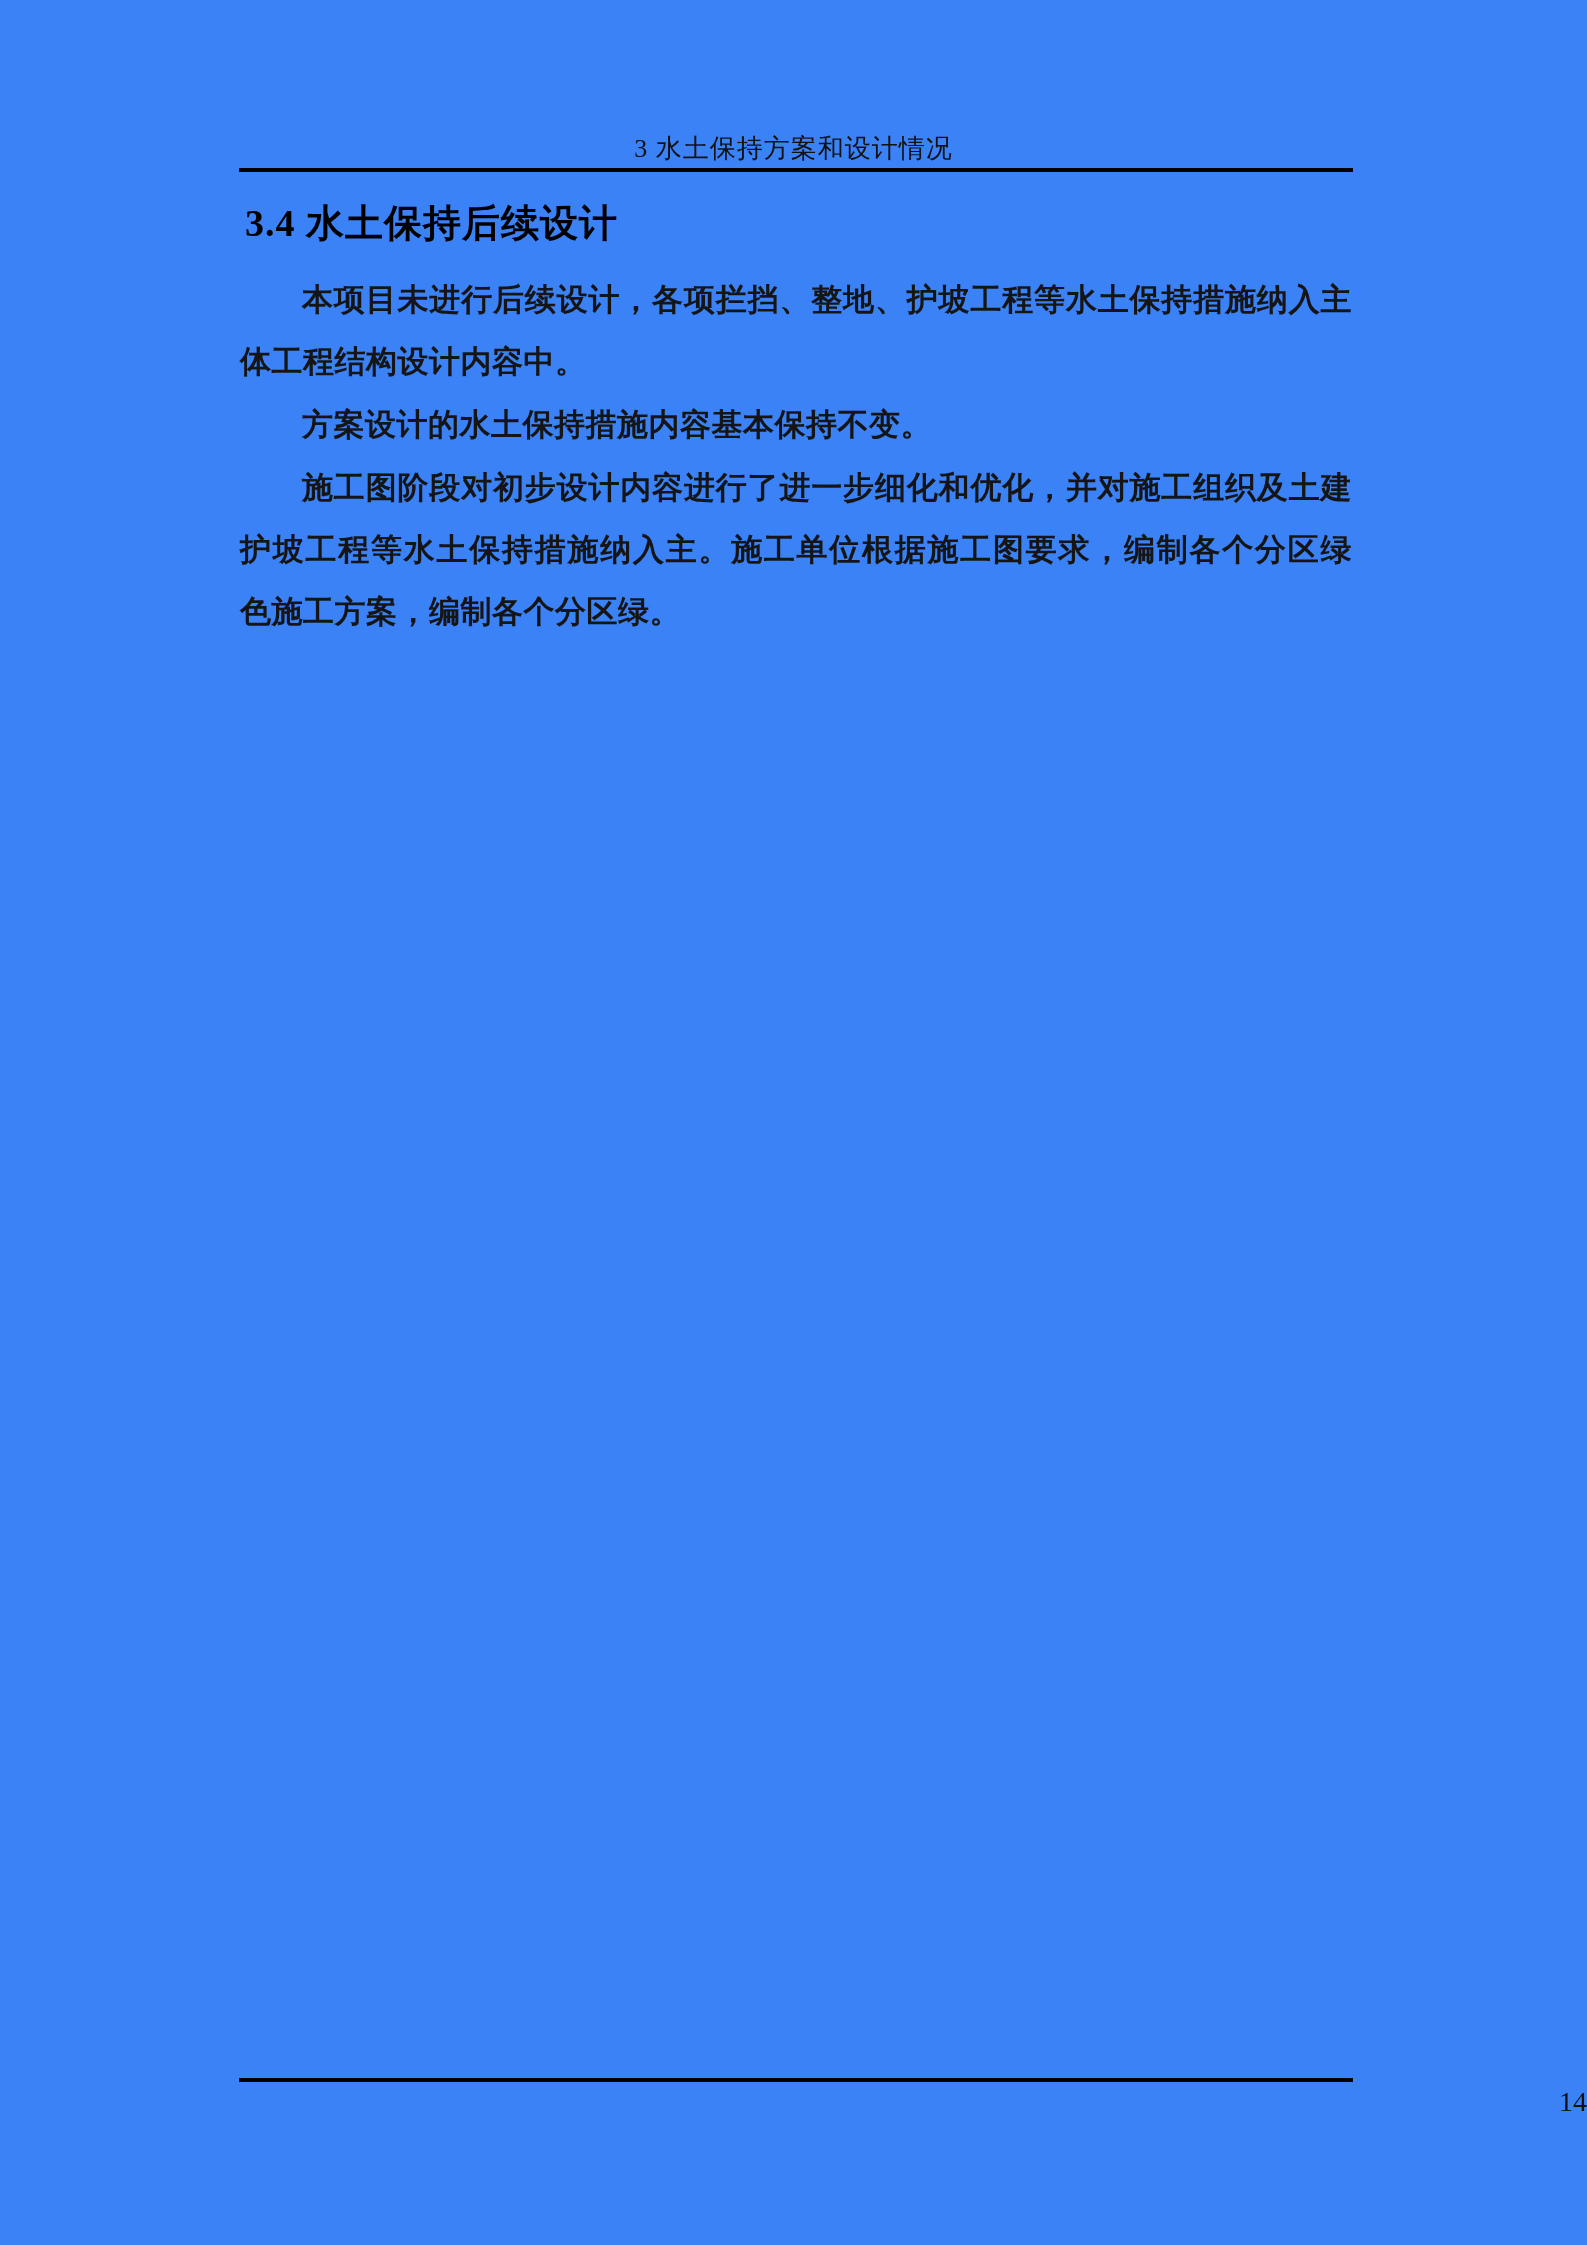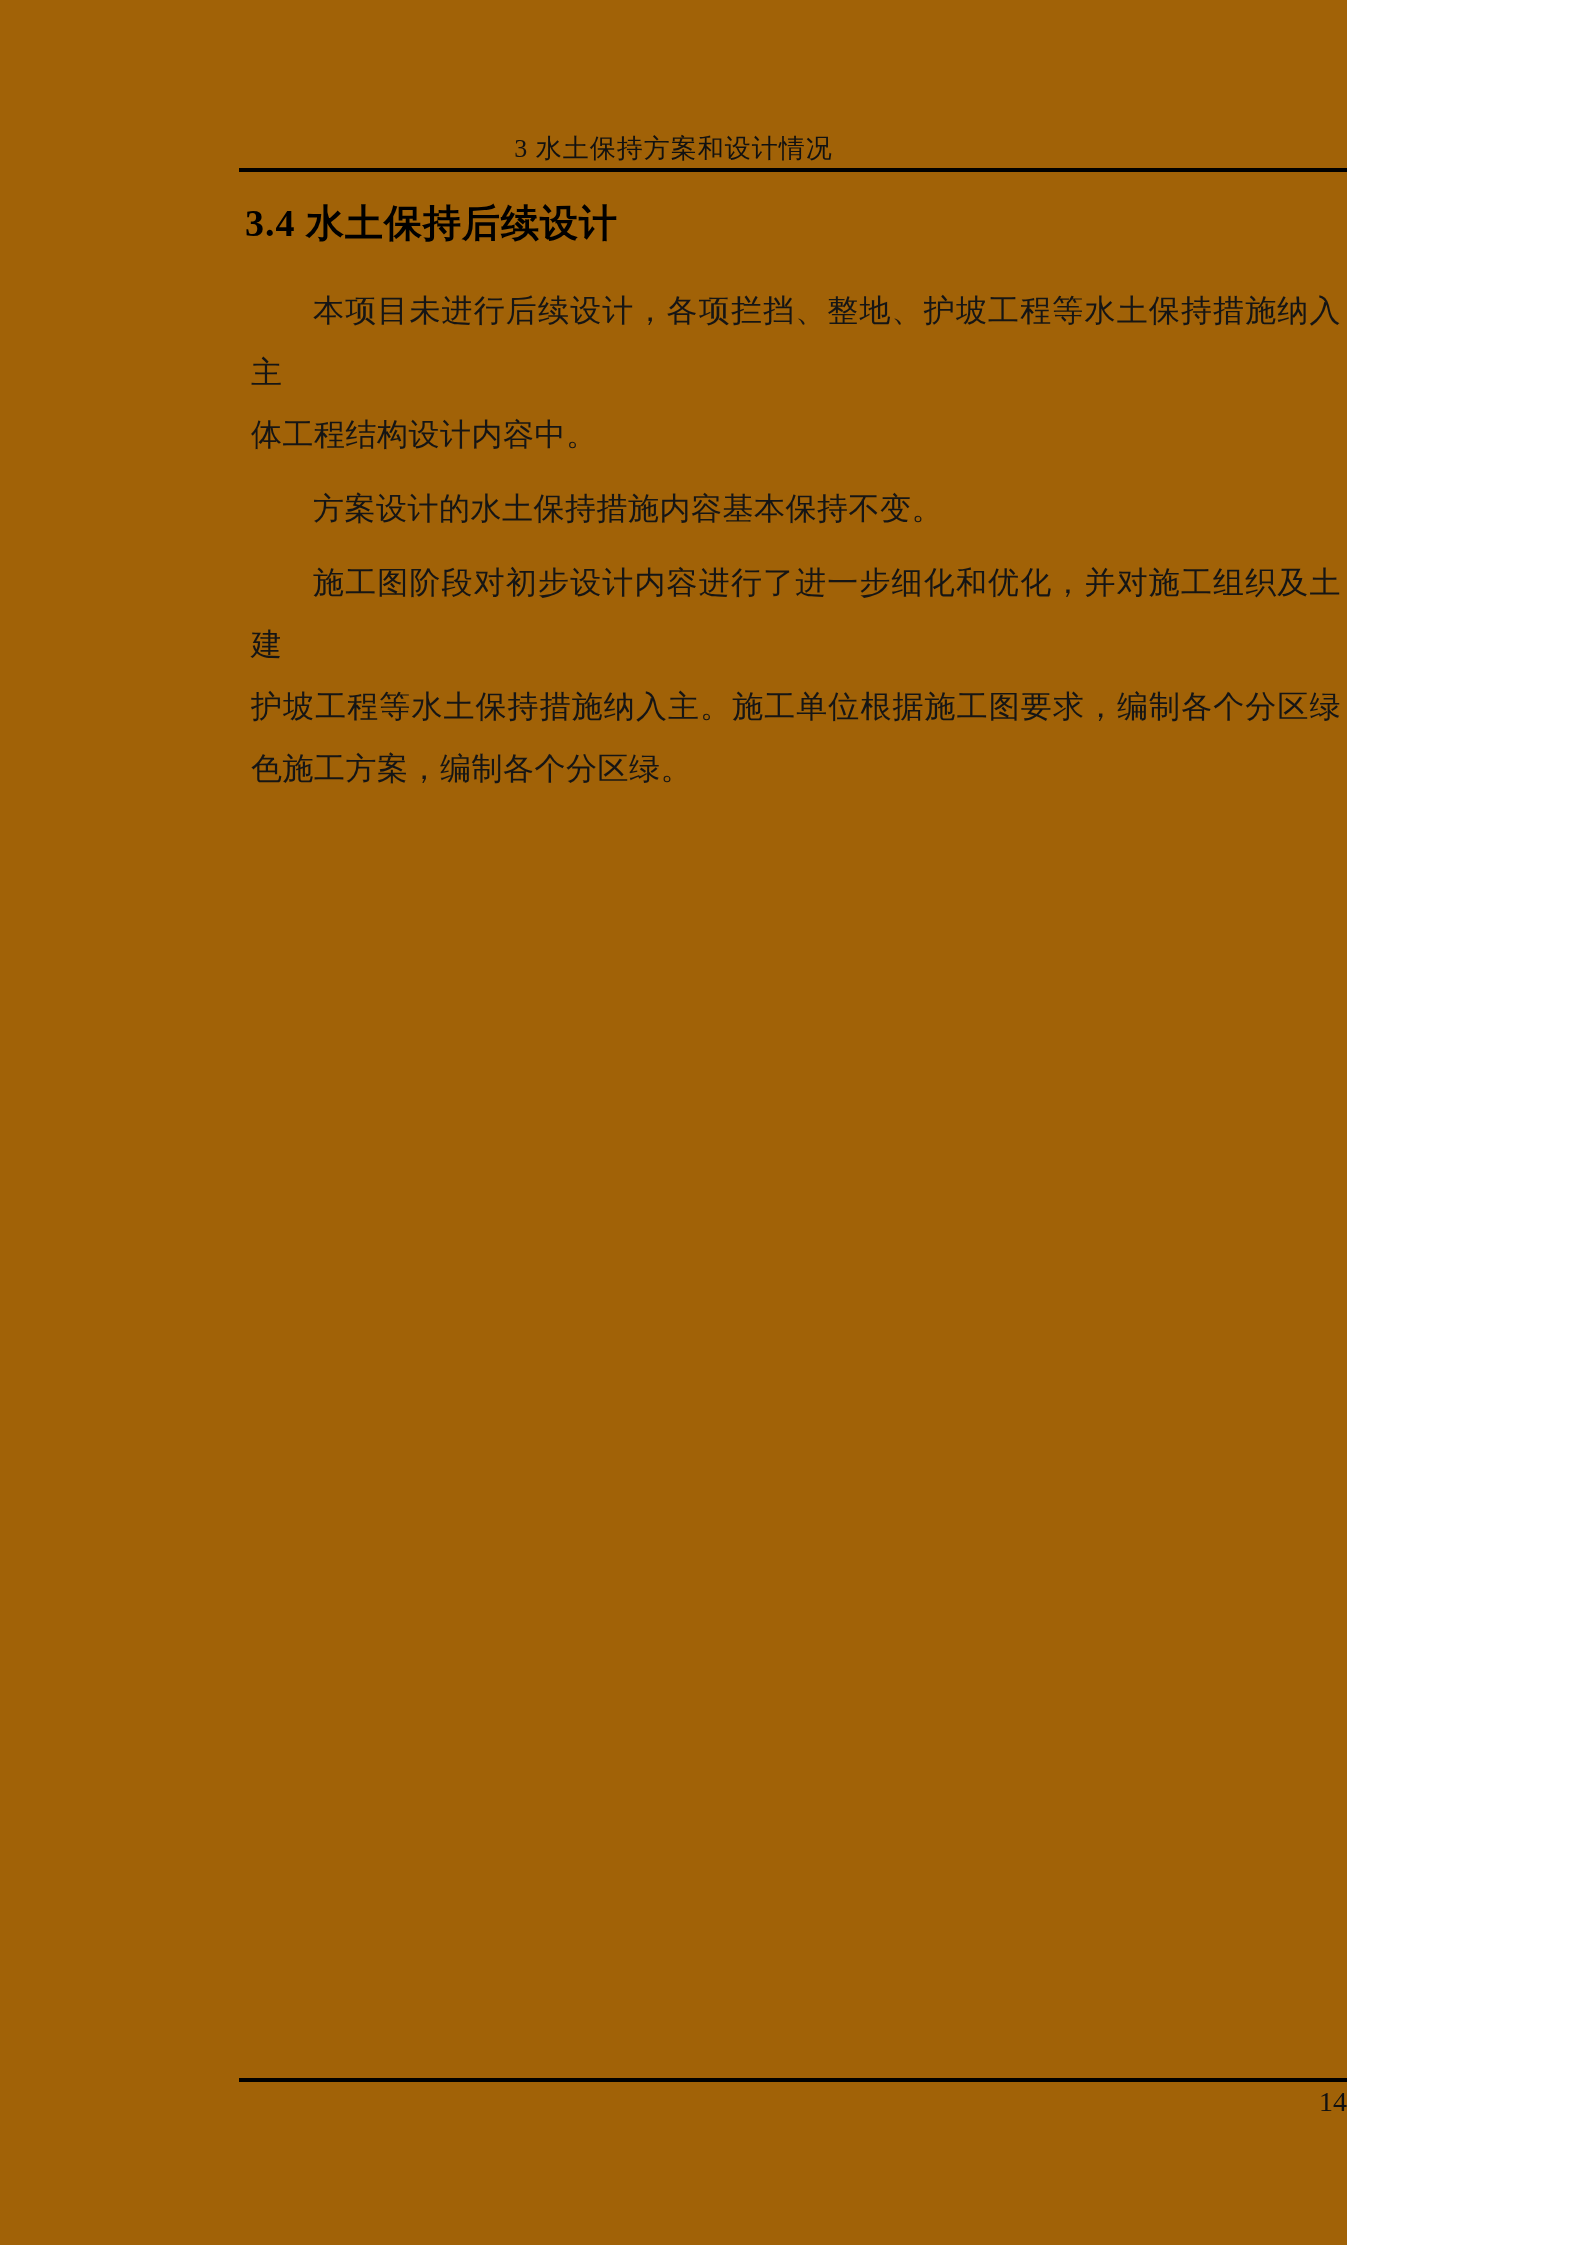--- a/index.html
+++ b/index.html
@@ -2,23 +2,23 @@
 <html><head>
 <meta charset="utf-8">
 <style>
   html, body {
     margin: 0;
     padding: 0;
     background: #ffffff;
   }
   .page {
     position: relative;
-    width: 1347px;
+    width: 1587px;
     height: 2245px;
-    background: #a16207;
+    background: #3b82f6;
     color: #0a0a0a;
     font-family: "Liberation Serif", "DejaVu Serif", serif;
     overflow: hidden;
   }
 
   
   .running-header {
     position: absolute;
     top: 133px;
     left: 0;
@@ -54,22 +54,23 @@
   
   .content {
     position: absolute;
     top: 268px;
     left: 239px;
     width: 1114px;
     font-size: 31px;
     color: #151515;
   }
   .para {
-    margin: 12px;
+    margin: 1px;
     padding: 0;
+    font-weight: bold;
   }
   .line {
     line-height: 62px;
     text-align: justify;
     text-align-last: left;
     letter-spacing: 0.5px;
   }
   .line.jfull {
     text-align-last: justify;
   }

